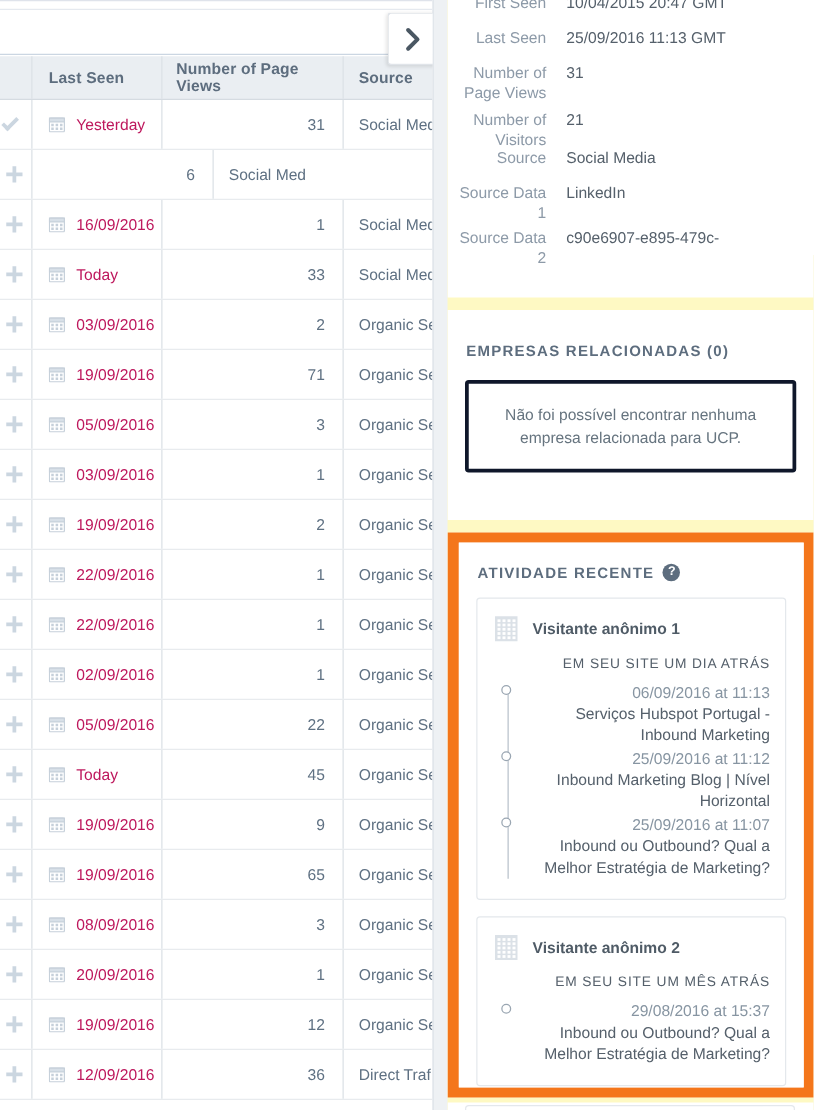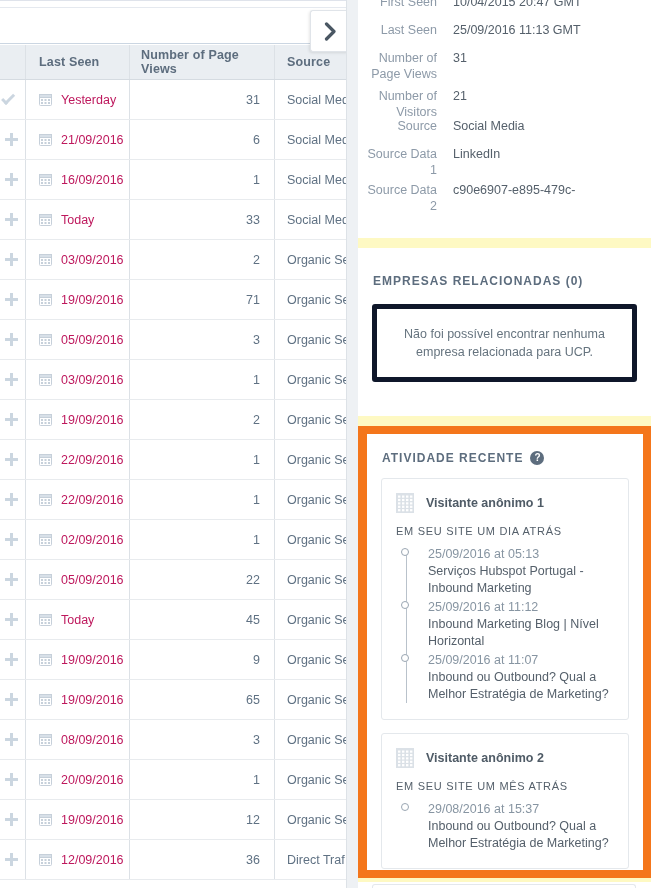--- a/index.html
+++ b/index.html
@@ -140,21 +140,21 @@
   
   #related-card {
     position: absolute; left: 0; top: 248px; width: 293px; height: 168px;
     background: #ffffff; box-sizing: border-box;
   }
   .sec-title {
     font-size: 12px; font-weight: bold; color: #5d6d7e;
     letter-spacing: 1px; text-transform: uppercase;
   }
   .empty-box {
-    border: 5px solid #0f172a; border-radius: 3px;
+    border: 3px solid #0f172a; border-radius: 3px;
     padding: 16px 14px; text-align: center;
   }
   .empty-box .line { font-size: 12.5px; color: #66747f; line-height: 18px; }
 
   
   #activity-wrap {
     position: absolute; left: 0px; top: 426px;
     width: 293px; height: 452px;
     border: 8px solid #f4761b;
     border-left-width: 9px;
@@ -169,20 +169,21 @@
     background: #5d6d7e; color: #ffffff;
     font-size: 10px; font-weight: bold;
     display: flex; align-items: center; justify-content: center;
     line-height: 1; cursor: pointer;
   }
   .visitor-card {
     margin: 13px 14px 4px 14px;
     border: 1px solid #e4e8ec; border-radius: 3px;
     padding: 12px 12px 14px 12px;
     background: #ffffff;
+    text-align: right;
   }
   .visitor-head { display: flex; align-items: center; gap: 10px; }
   .bld-icon { width: 22px; height: 24px; flex: 0 0 22px; }
   .visitor-name { font-size: 12.5px; font-weight: bold; color: #4f5b66; }
   .visitor-when {
     font-size: 11px; font-weight: normal; color: #55606b;
     letter-spacing: .7px; text-transform: uppercase;
     margin: 10px 0 0 2px;
   }
   .timeline { position: relative; margin: 9px 0 0 0; padding-left: 34px; }
@@ -259,35 +260,20 @@
           <div class="cell col-views">
             <span class="cell-num">31</span>
           </div>
           <div class="cell col-source">
             <span class="cell-src">Social Med</span>
           </div>
         </div>
         <div class="grid-row">
           <div class="cell gutter-col">
             <span class="mark plus"></span>
-          </div>
-          <div class="cell col-lastseen">
-            <span class="cal-icon">
-              <svg width="13" height="13" viewBox="0 0 13 13">
-                <rect x="0.5" y="1.5" width="12" height="11" rx="1" fill="#ffffff" stroke="#c6d0da"></rect>
-                <rect x="0.5" y="1.5" width="12" height="3" fill="#d8e0e8" stroke="#c6d0da"></rect>
-                <rect x="2" y="6" width="2" height="2" fill="#c6d0da"></rect>
-                <rect x="5.5" y="6" width="2" height="2" fill="#c6d0da"></rect>
-                <rect x="9" y="6" width="2" height="2" fill="#c6d0da"></rect>
-                <rect x="2" y="9" width="2" height="2" fill="#c6d0da"></rect>
-                <rect x="5.5" y="9" width="2" height="2" fill="#c6d0da"></rect>
-                <rect x="9" y="9" width="2" height="2" fill="#c6d0da"></rect>
-              </svg>
-            </span>
-            <span class="cell-text">21/09/2016</span>
           </div>
           <div class="cell col-views">
             <span class="cell-num">6</span>
           </div>
           <div class="cell col-source">
             <span class="cell-src">Social Med</span>
           </div>
         </div>
         <div class="grid-row">
           <div class="cell gutter-col">
@@ -845,21 +831,21 @@
                     <rect x="12" y="18.1" width="2.4" height="2.2" fill="#ffffff"></rect>
                     <rect x="16" y="18.1" width="2.4" height="2.2" fill="#ffffff"></rect>
                   </svg></span>
                 <span class="visitor-name">Visitante anônimo 1</span>
               </div>
               <div class="visitor-when">EM SEU SITE UM DIA ATRÁS</div>
               <div class="timeline">
                 <span class="tl-line"></span>
                 <div class="tl-item">
                   <span class="tl-dot"></span>
-                  <div class="tl-time">25/09/2016 at 05:13</div>
+                  <div class="tl-time">06/09/2016 at 11:13</div>
                   <div class="tl-title">Serviços Hubspot Portugal - Inbound Marketing</div>
                 </div>
                 <div class="tl-item">
                   <span class="tl-dot"></span>
                   <div class="tl-time">25/09/2016 at 11:12</div>
                   <div class="tl-title">Inbound Marketing Blog | Nível Horizontal</div>
                 </div>
                 <div class="tl-item">
                   <span class="tl-dot"></span>
                   <div class="tl-time">25/09/2016 at 11:07</div>

